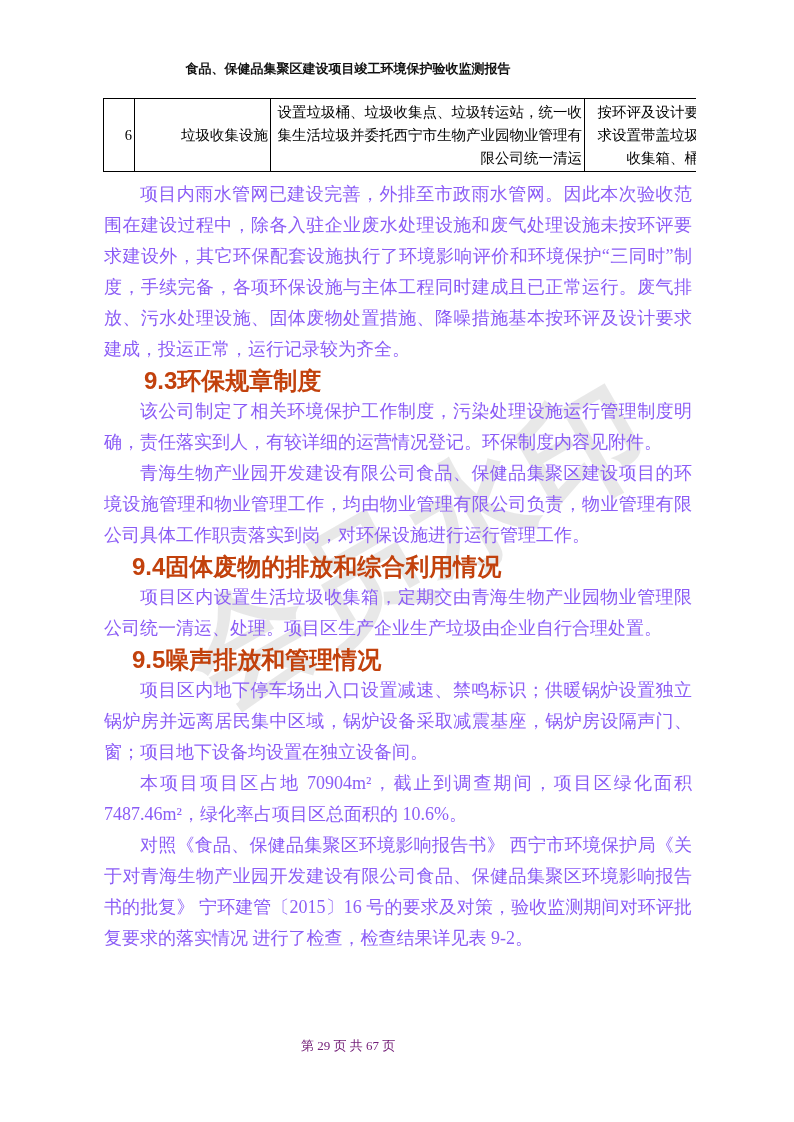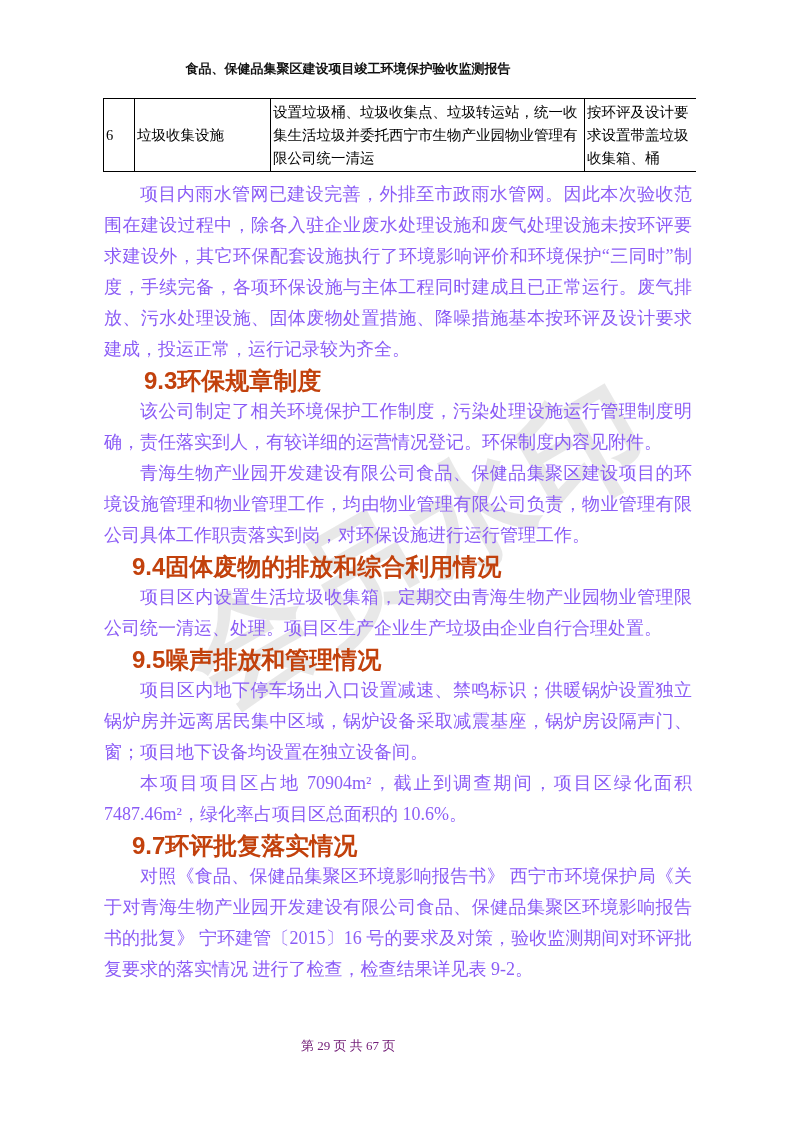--- a/index.html
+++ b/index.html
@@ -25,21 +25,21 @@
   .facility-table {
     position:absolute; top:98px; left:103px;
     border-collapse:collapse;
     table-layout:fixed;
     width:598px; height:74px;
     z-index:2;
     background:transparent;
   }
   .facility-table td {
     border:1px solid #000;
-    text-align:left;
+    text-align:right;
     vertical-align:middle;
     font-size:14.5px;
     line-height:23px;
     padding:0 2px;
     font-family:"Liberation Serif", serif;
   }
   .col-no   { width:31px;  }
   .col-fac  { width:136px; }
   .col-desc { width:314px; }
   .col-req  { width:117px;margin-top:16px; }
@@ -124,21 +124,20 @@
 
     <p class="para">项目区内设置生活垃圾收集箱，定期交由青海生物产业园物业管理限公司统一清运、处理。项目区生产企业生产垃圾由企业自行合理处置。</p>
 
     <div class="heading">9.5噪声排放和管理情况</div>
 
     <p class="para">项目区内地下停车场出入口设置减速、禁鸣标识；供暖锅炉设置独立锅炉房并远离居民集中区域，锅炉设备采取减震基座，锅炉房设隔声门、窗；项目地下设备均设置在独立设备间。</p>
 
 
     <p class="para">本项目项目区占地 70904m²，截止到调查期间，项目区绿化面积 7487.46m²，绿化率占项目区总面积的 10.6%。</p>
 
-    <div class="heading">9.7环评批复落实情况</div>
 
     <p class="para">对照《食品、保健品集聚区环境影响报告书》 西宁市环境保护局《关于对青海生物产业园开发建设有限公司食品、保健品集聚区环境影响报告书的批复》 宁环建管〔2015〕16 号的要求及对策，验收监测期间对环评批复要求的落实情况 进行了检查，检查结果详见表 9-2。</p>
   </div>
 
   <div class="watermark">会员水印</div>
 
   <div class="doc-footer">第 29 页 共 67 页</div>
 
 </div>
 

